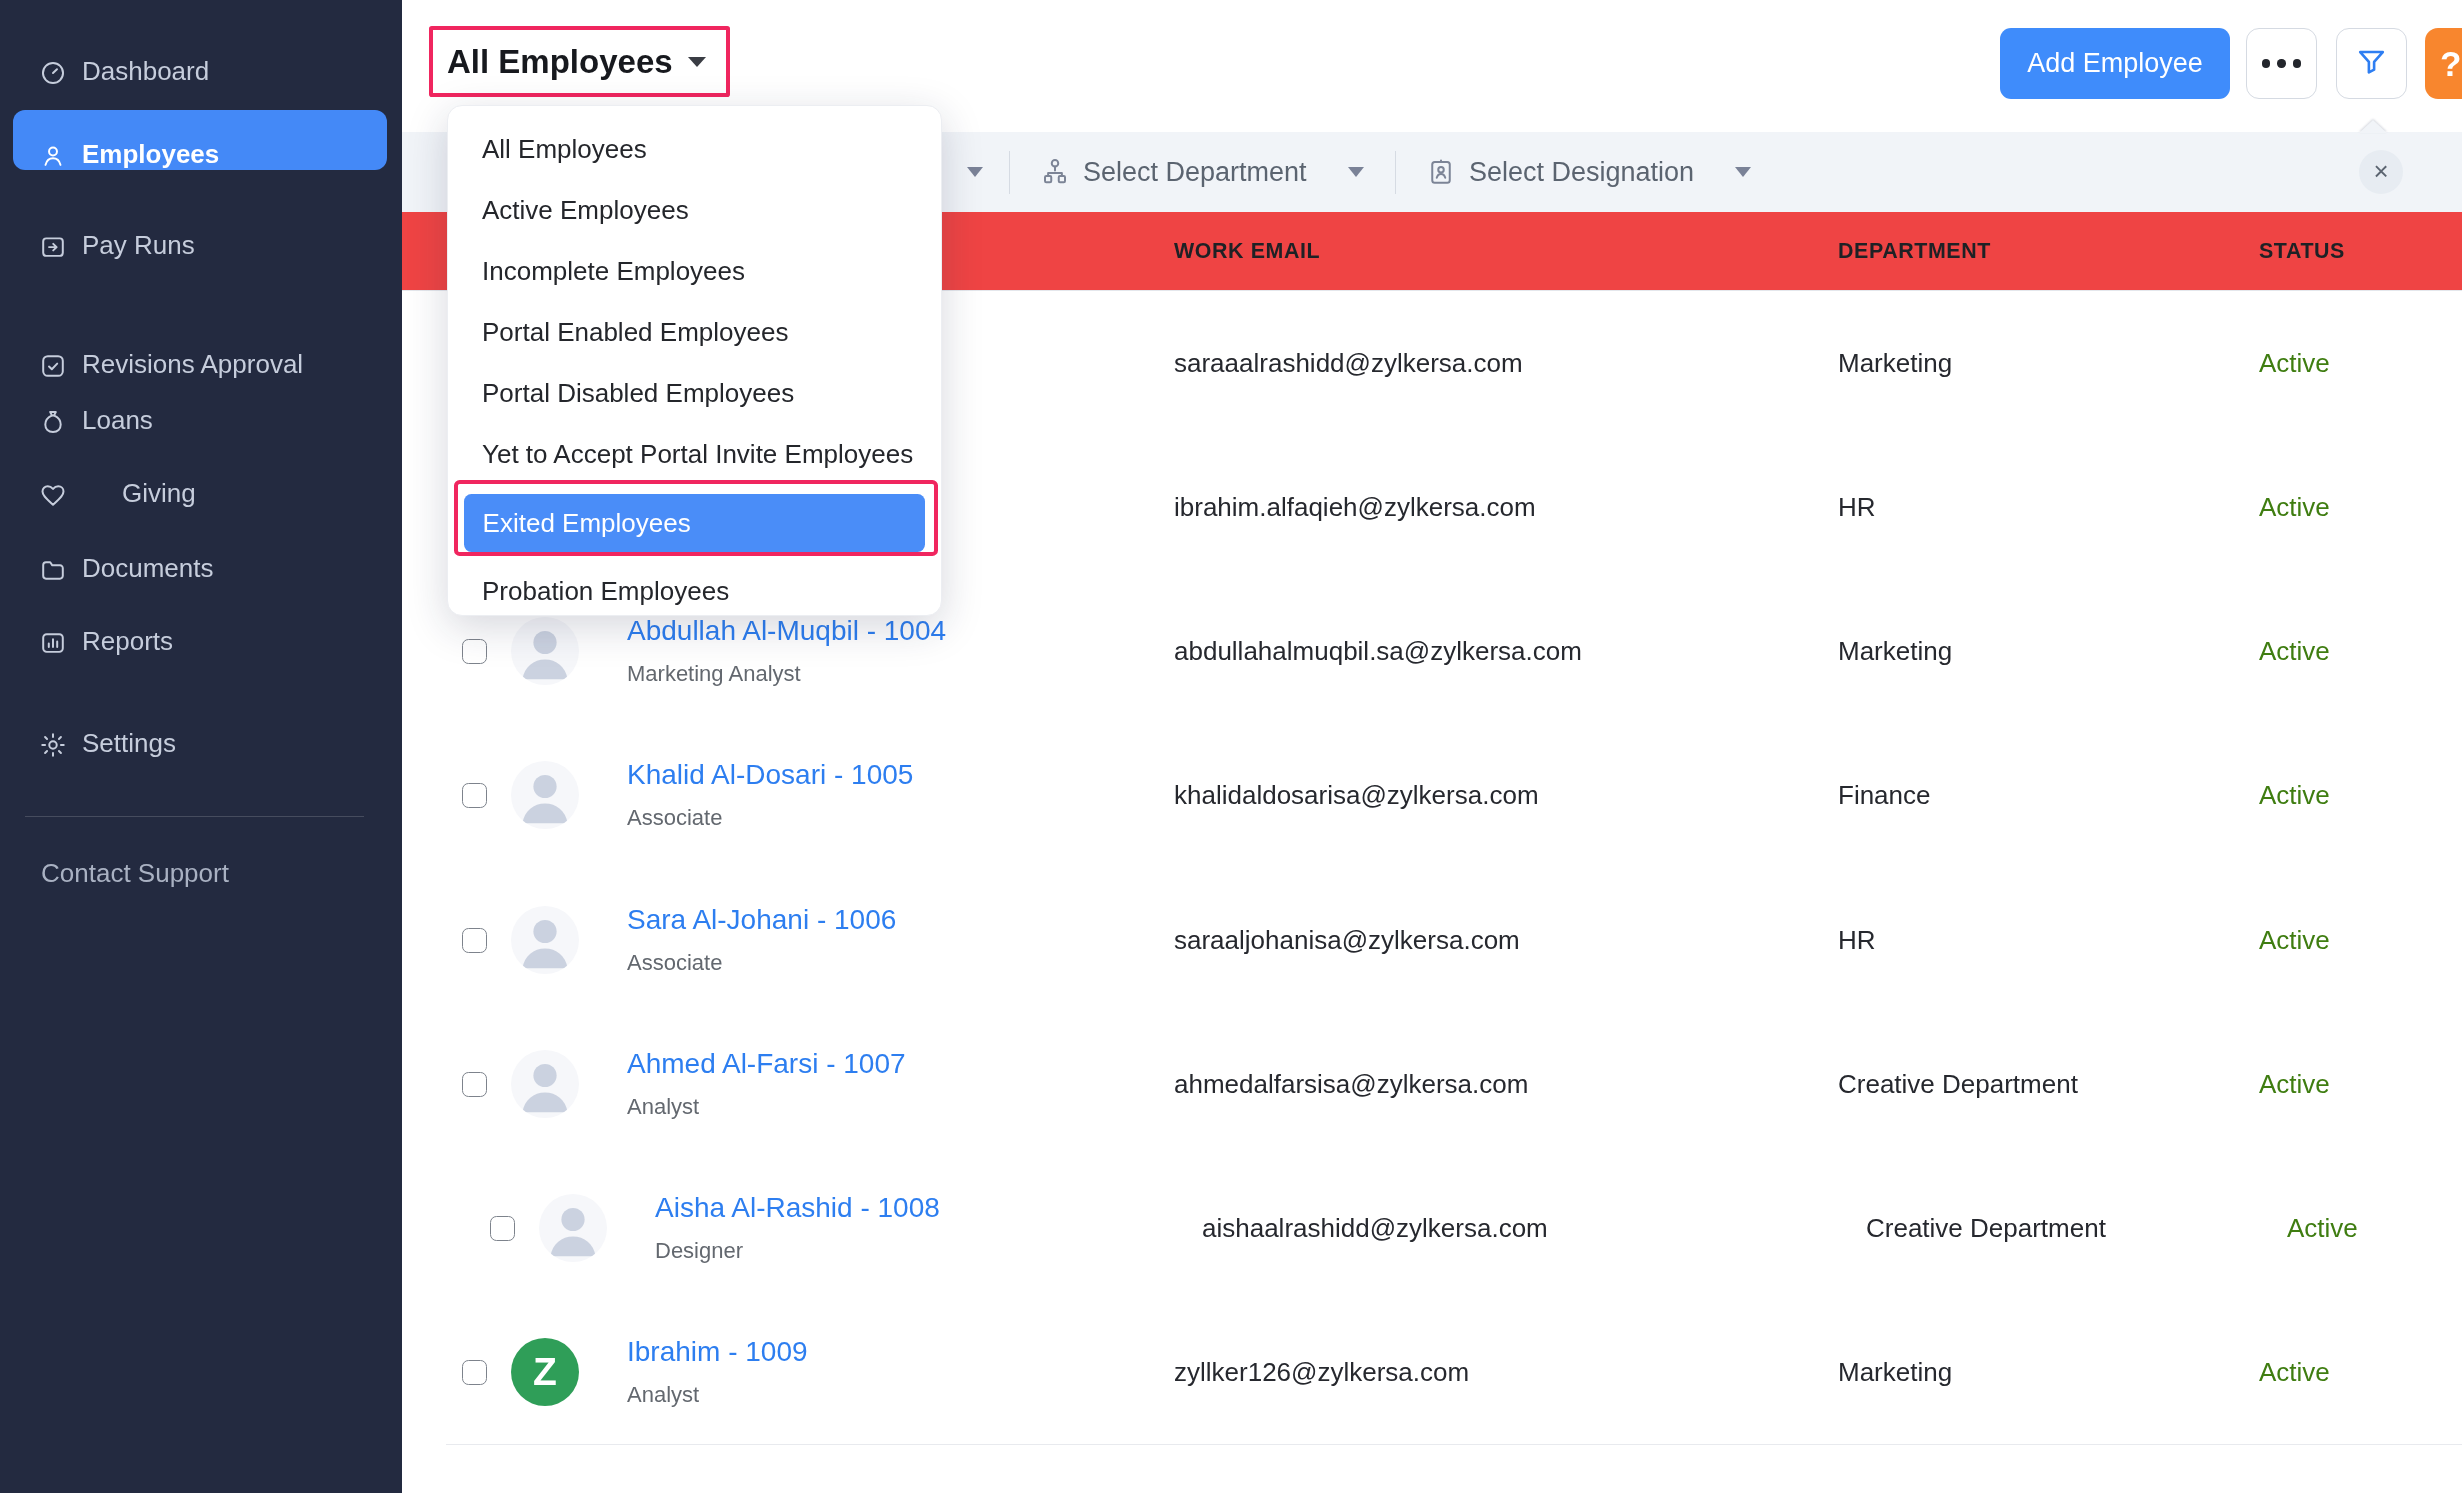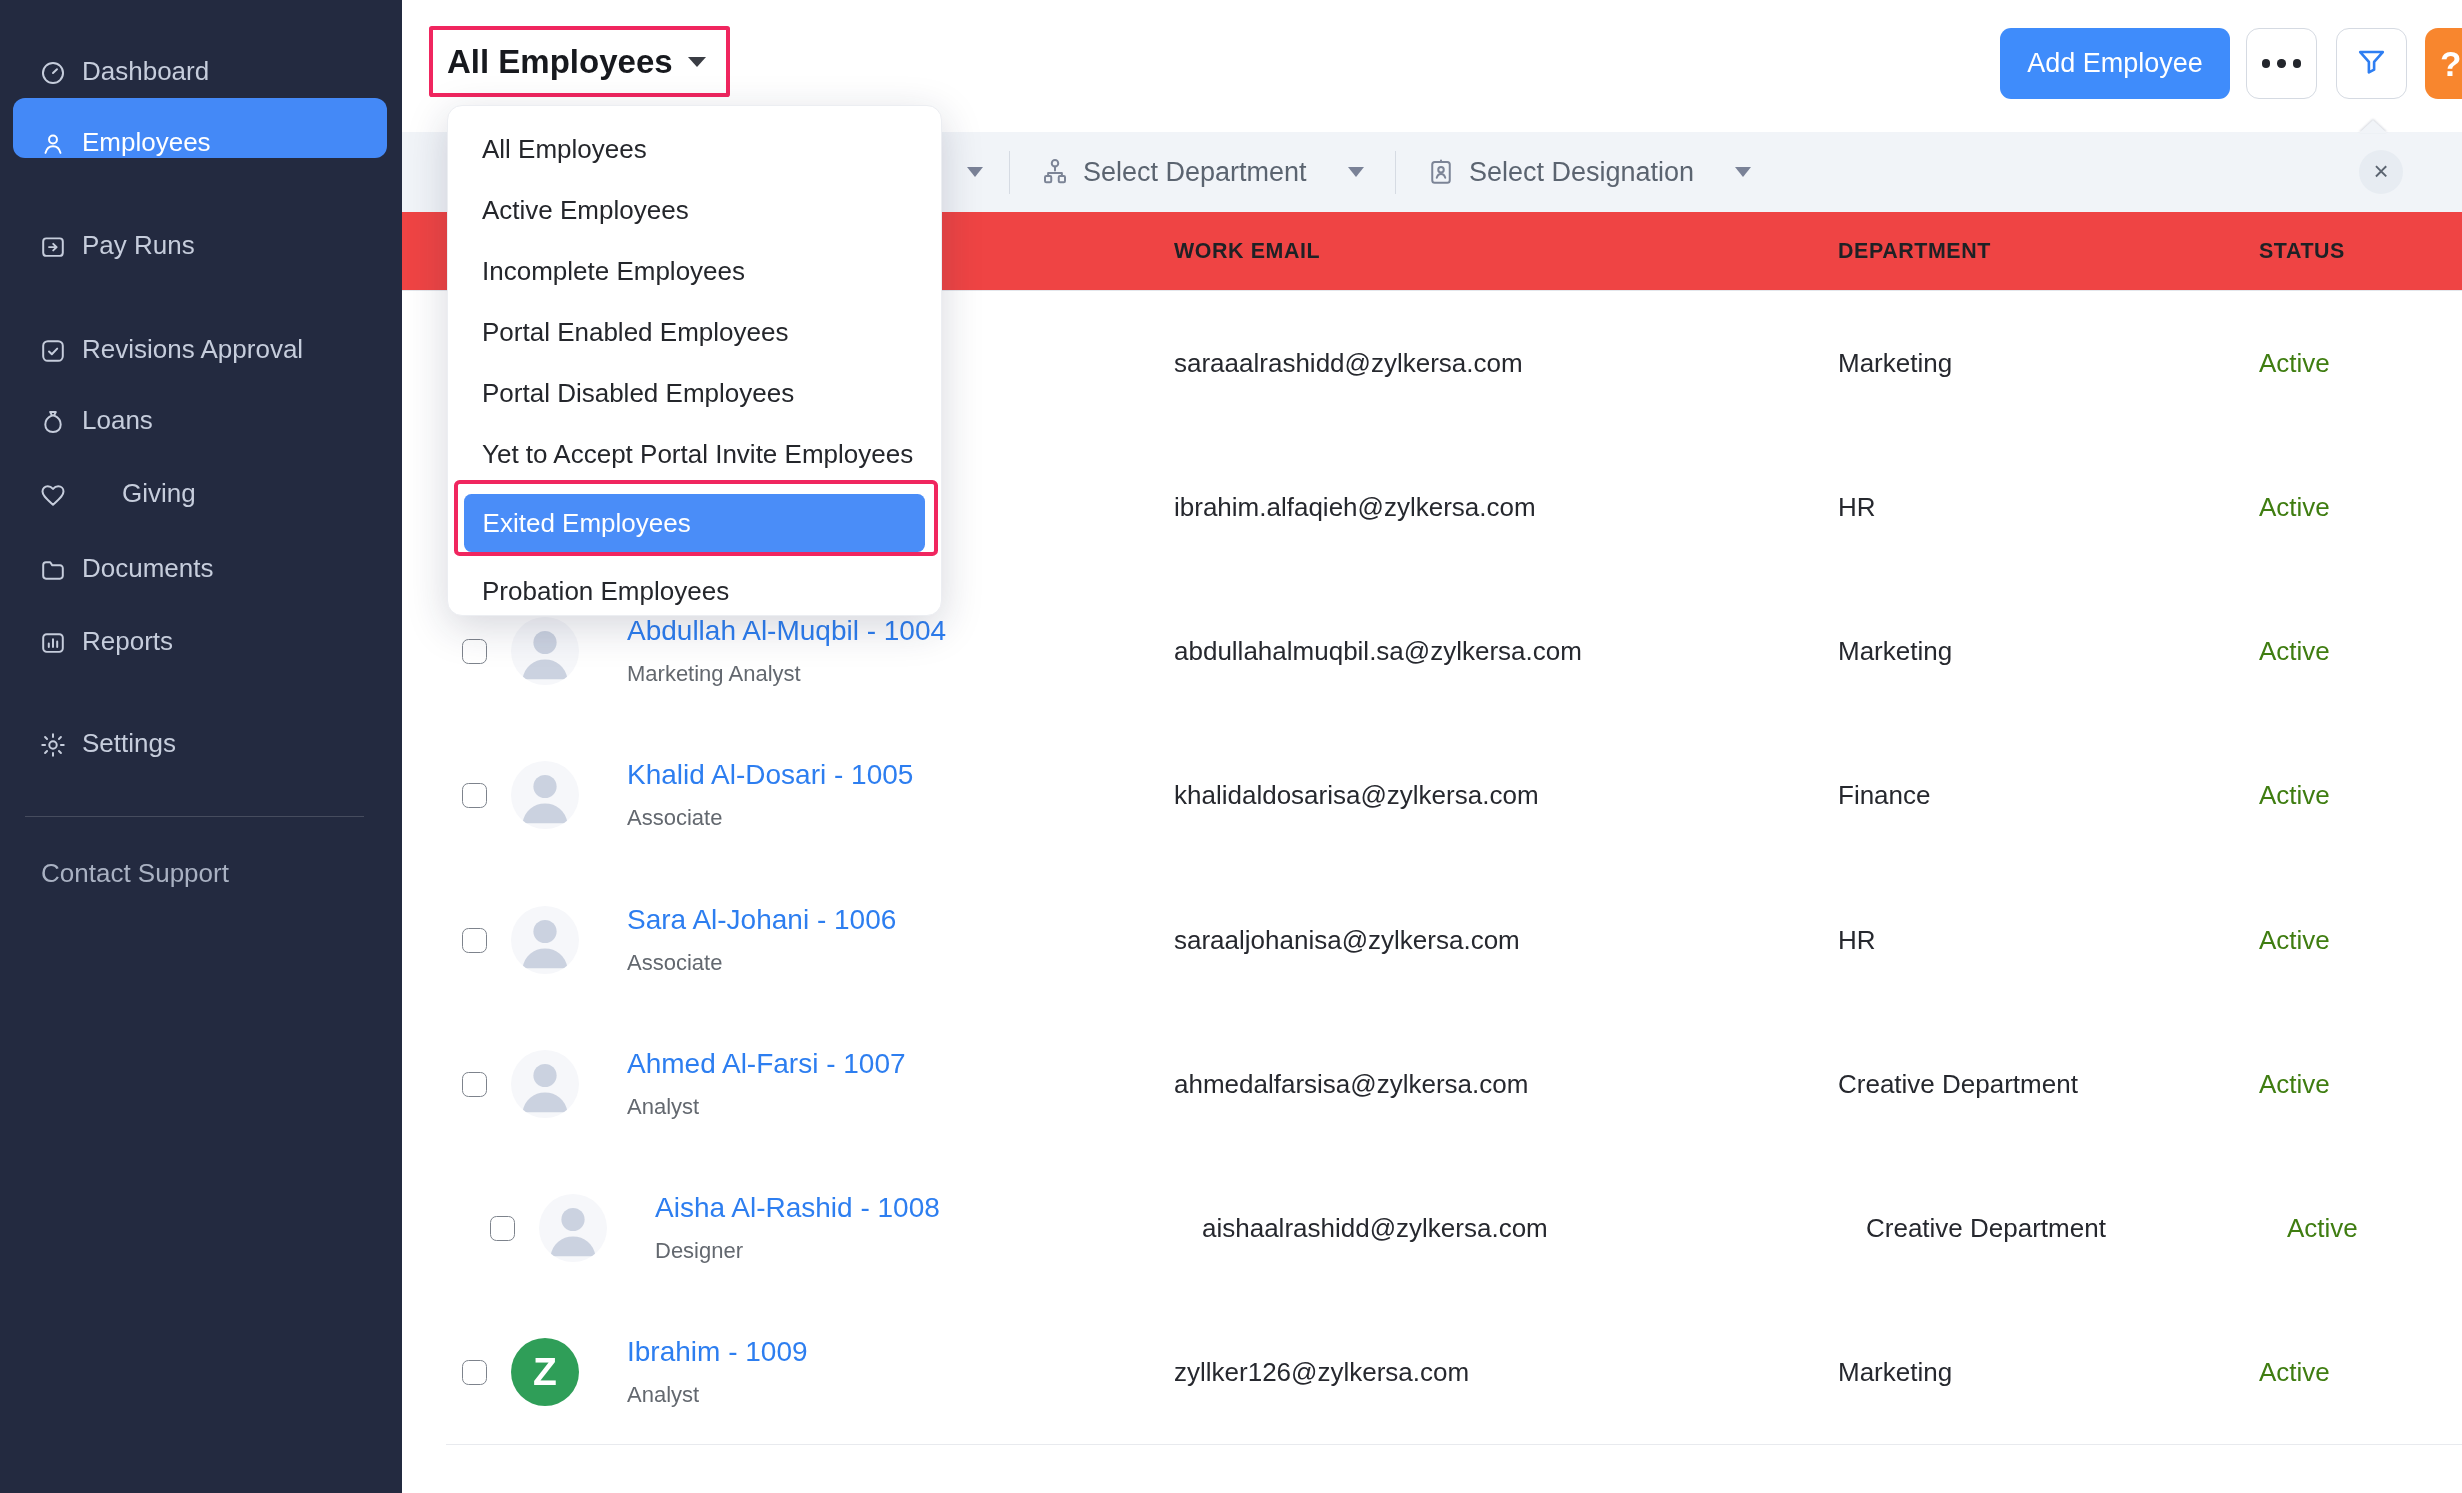--- a/index.html
+++ b/index.html
@@ -11,21 +11,21 @@
     --avatar-fill:#CBD2E0; --green-avatar:#2F9E58; --title-color:#17191E;
   }
   *{margin:0;padding:0;box-sizing:border-box;}
   html,body{width:2462px;height:1493px;overflow:hidden;background:#fff;
     font-family:"Liberation Sans","DejaVu Sans",sans-serif;}
 
   
   .sidebar{position:absolute;left:0;top:0;width:402px;height:1493px;background:var(--sidebar-bg);z-index:5;}
   .nav-item{position:absolute;left:13px;width:374px;height:60px;display:flex;align-items:flex-end;
     padding-left:26px;border-radius:12px;color:var(--sidebar-text);font-size:26px;cursor:pointer;}
-  .nav-item.active{background:var(--sidebar-active-bg);color:#fff;font-weight:400;}
+  .nav-item.active{background:var(--sidebar-active-bg);color:#fff;font-weight:700;margin-top:12px;}
   .nav-icon{width:28px;height:28px;margin-right:15px;flex:0 0 28px;}
   .nav-icon svg{width:28px;height:28px;display:block;stroke:currentColor;fill:none;
     stroke-width:1.7;stroke-linecap:round;stroke-linejoin:round;}
   .sidebar-divider{position:absolute;left:25px;top:816px;width:339px;height:0.9px;background:rgba(255,255,255,0.16);}
   .contact-support{position:absolute;left:41px;top:852px;height:43px;display:flex;align-items:center;
     color:#A9B1C2;font-size:26px;cursor:pointer;}
 
   
   .topbar{position:absolute;left:402px;top:0;width:2061px;height:135px;background:#fff;}
   .title-box{position:absolute;left:27px;top:26px;height:71px;border:4.6px solid var(--annotation-red);
@@ -127,21 +127,21 @@
   </div>
       <div class="nav-item" style="top: 201px;">
     <span class="nav-icon">
           <svg viewBox="0 0 24 24">
             <rect x="3.6" y="4.6" width="16.8" height="15" rx="2.6"></rect>
             <path d="M8.6 12.1h6.2m-2.6-2.8l2.9 2.8-2.9 2.8"></path>
           </svg>
         </span>
     <span class="nav-label">Pay Runs</span>
   </div>
-      <div class="nav-item" style="top: 305px;">
+      <div class="nav-item" style="top: 320px;">
     <span class="nav-icon">
           <svg viewBox="0 0 24 24">
             <rect x="3.6" y="3.6" width="16.8" height="16.8" rx="4"></rect>
             <path d="M8.6 12.4l2.4 2.4 4.6-4.8"></path>
           </svg>
         </span>
     <span class="nav-label">Revisions Approval</span>
   </div>
       <div class="nav-item" style="top: 376px;">
     <span class="nav-icon">

